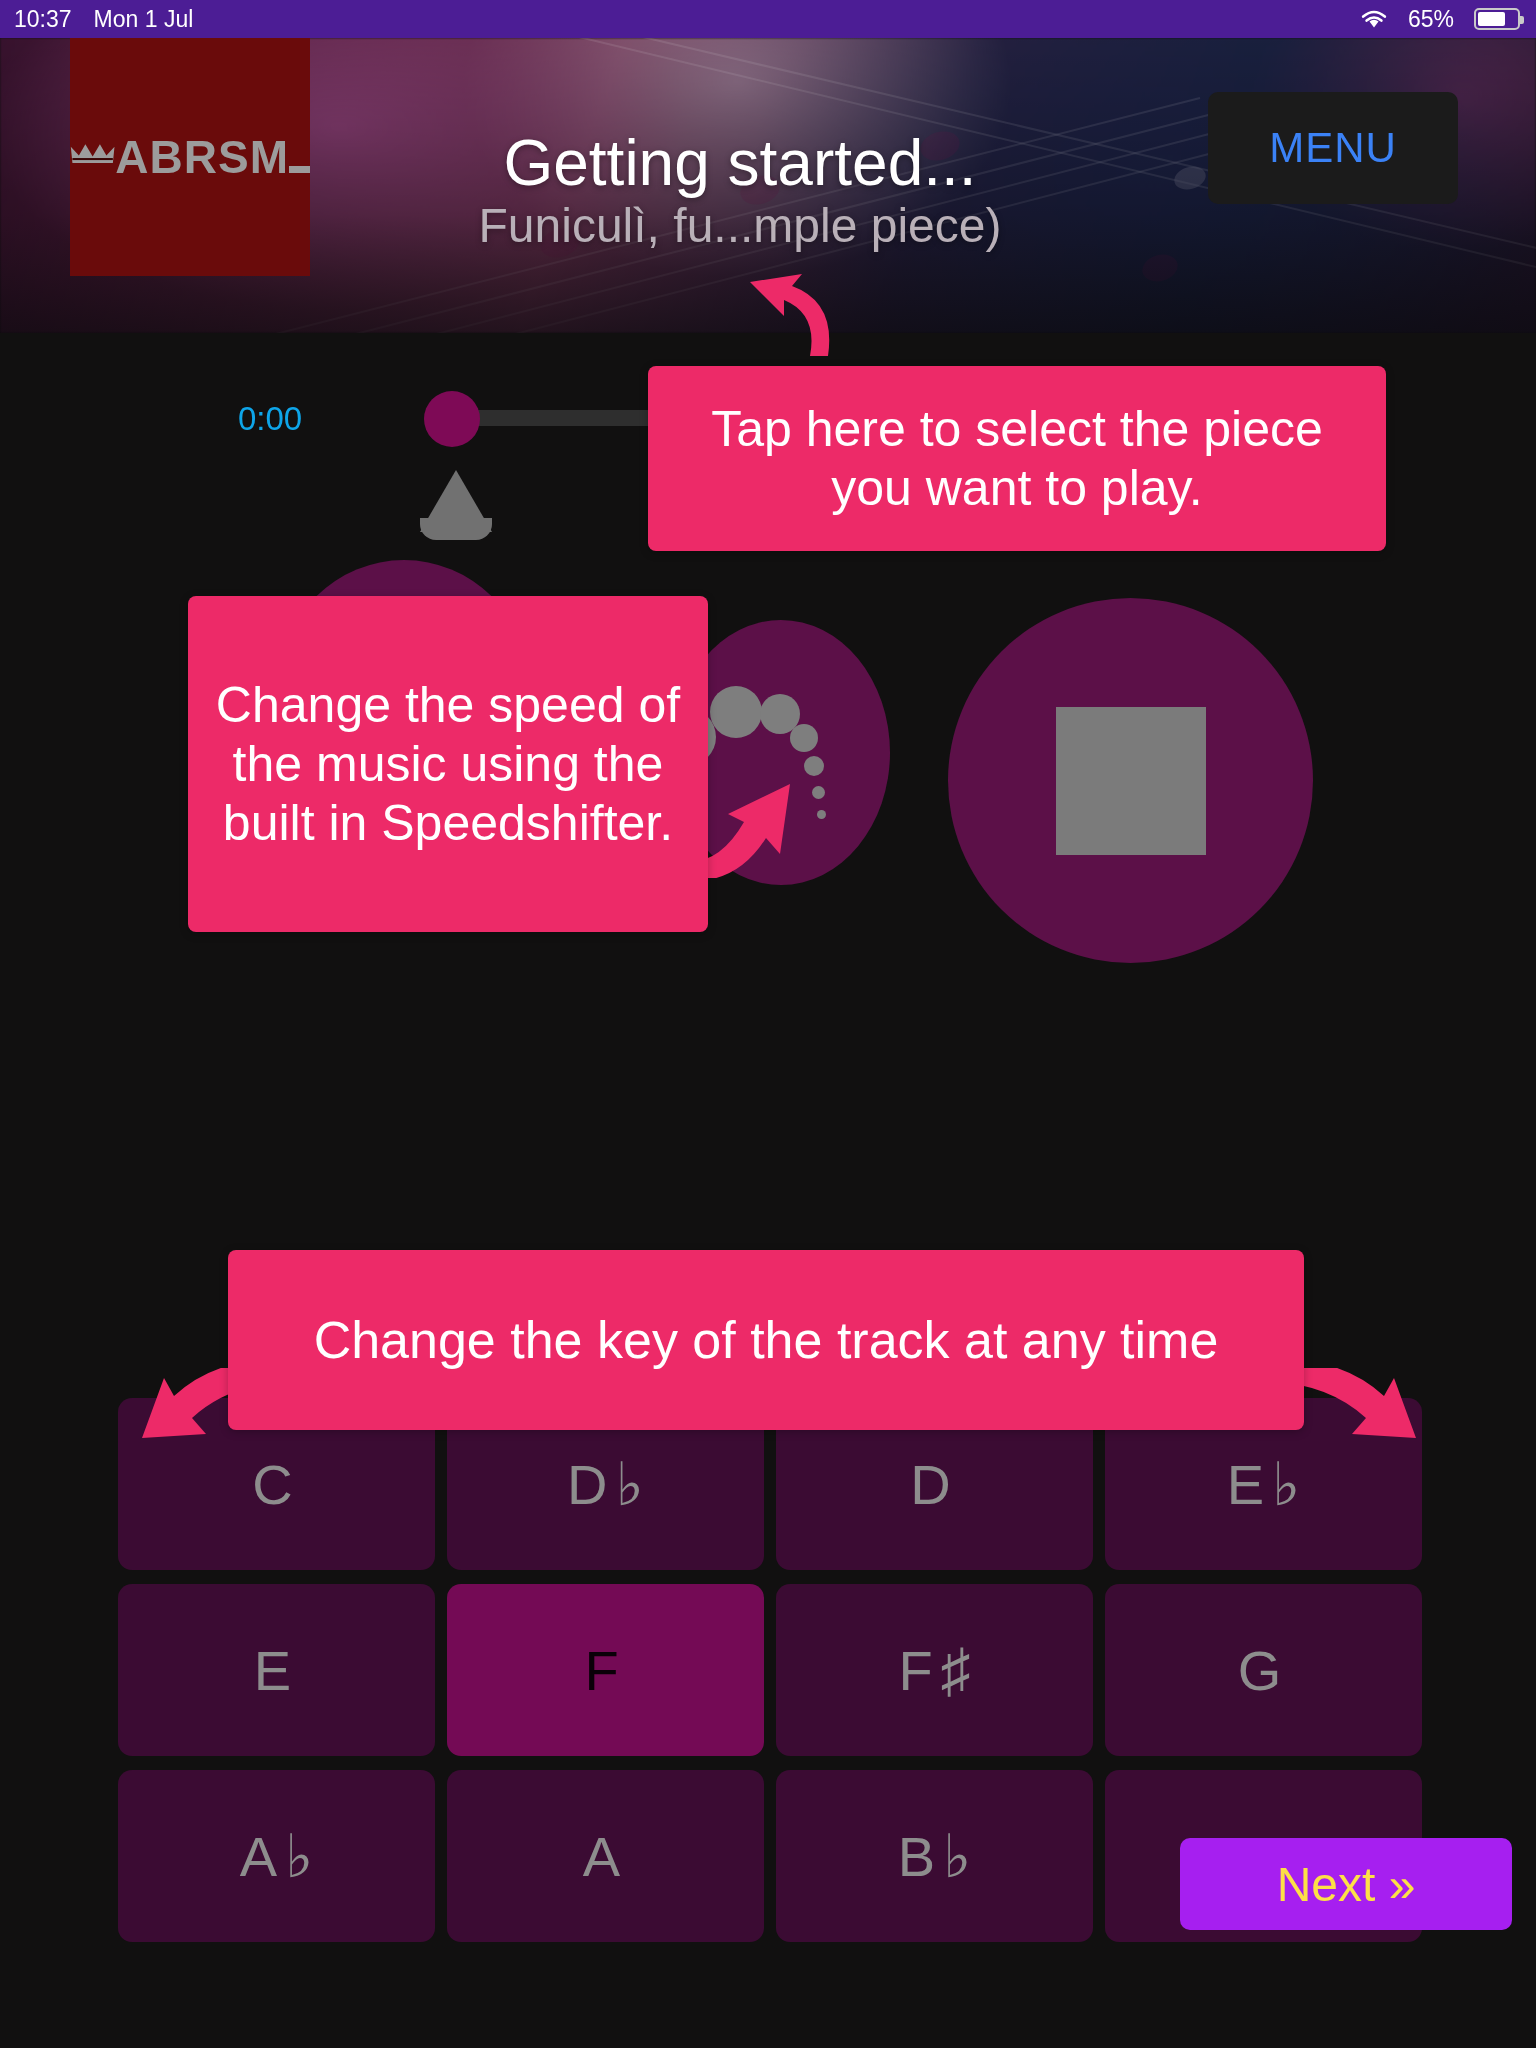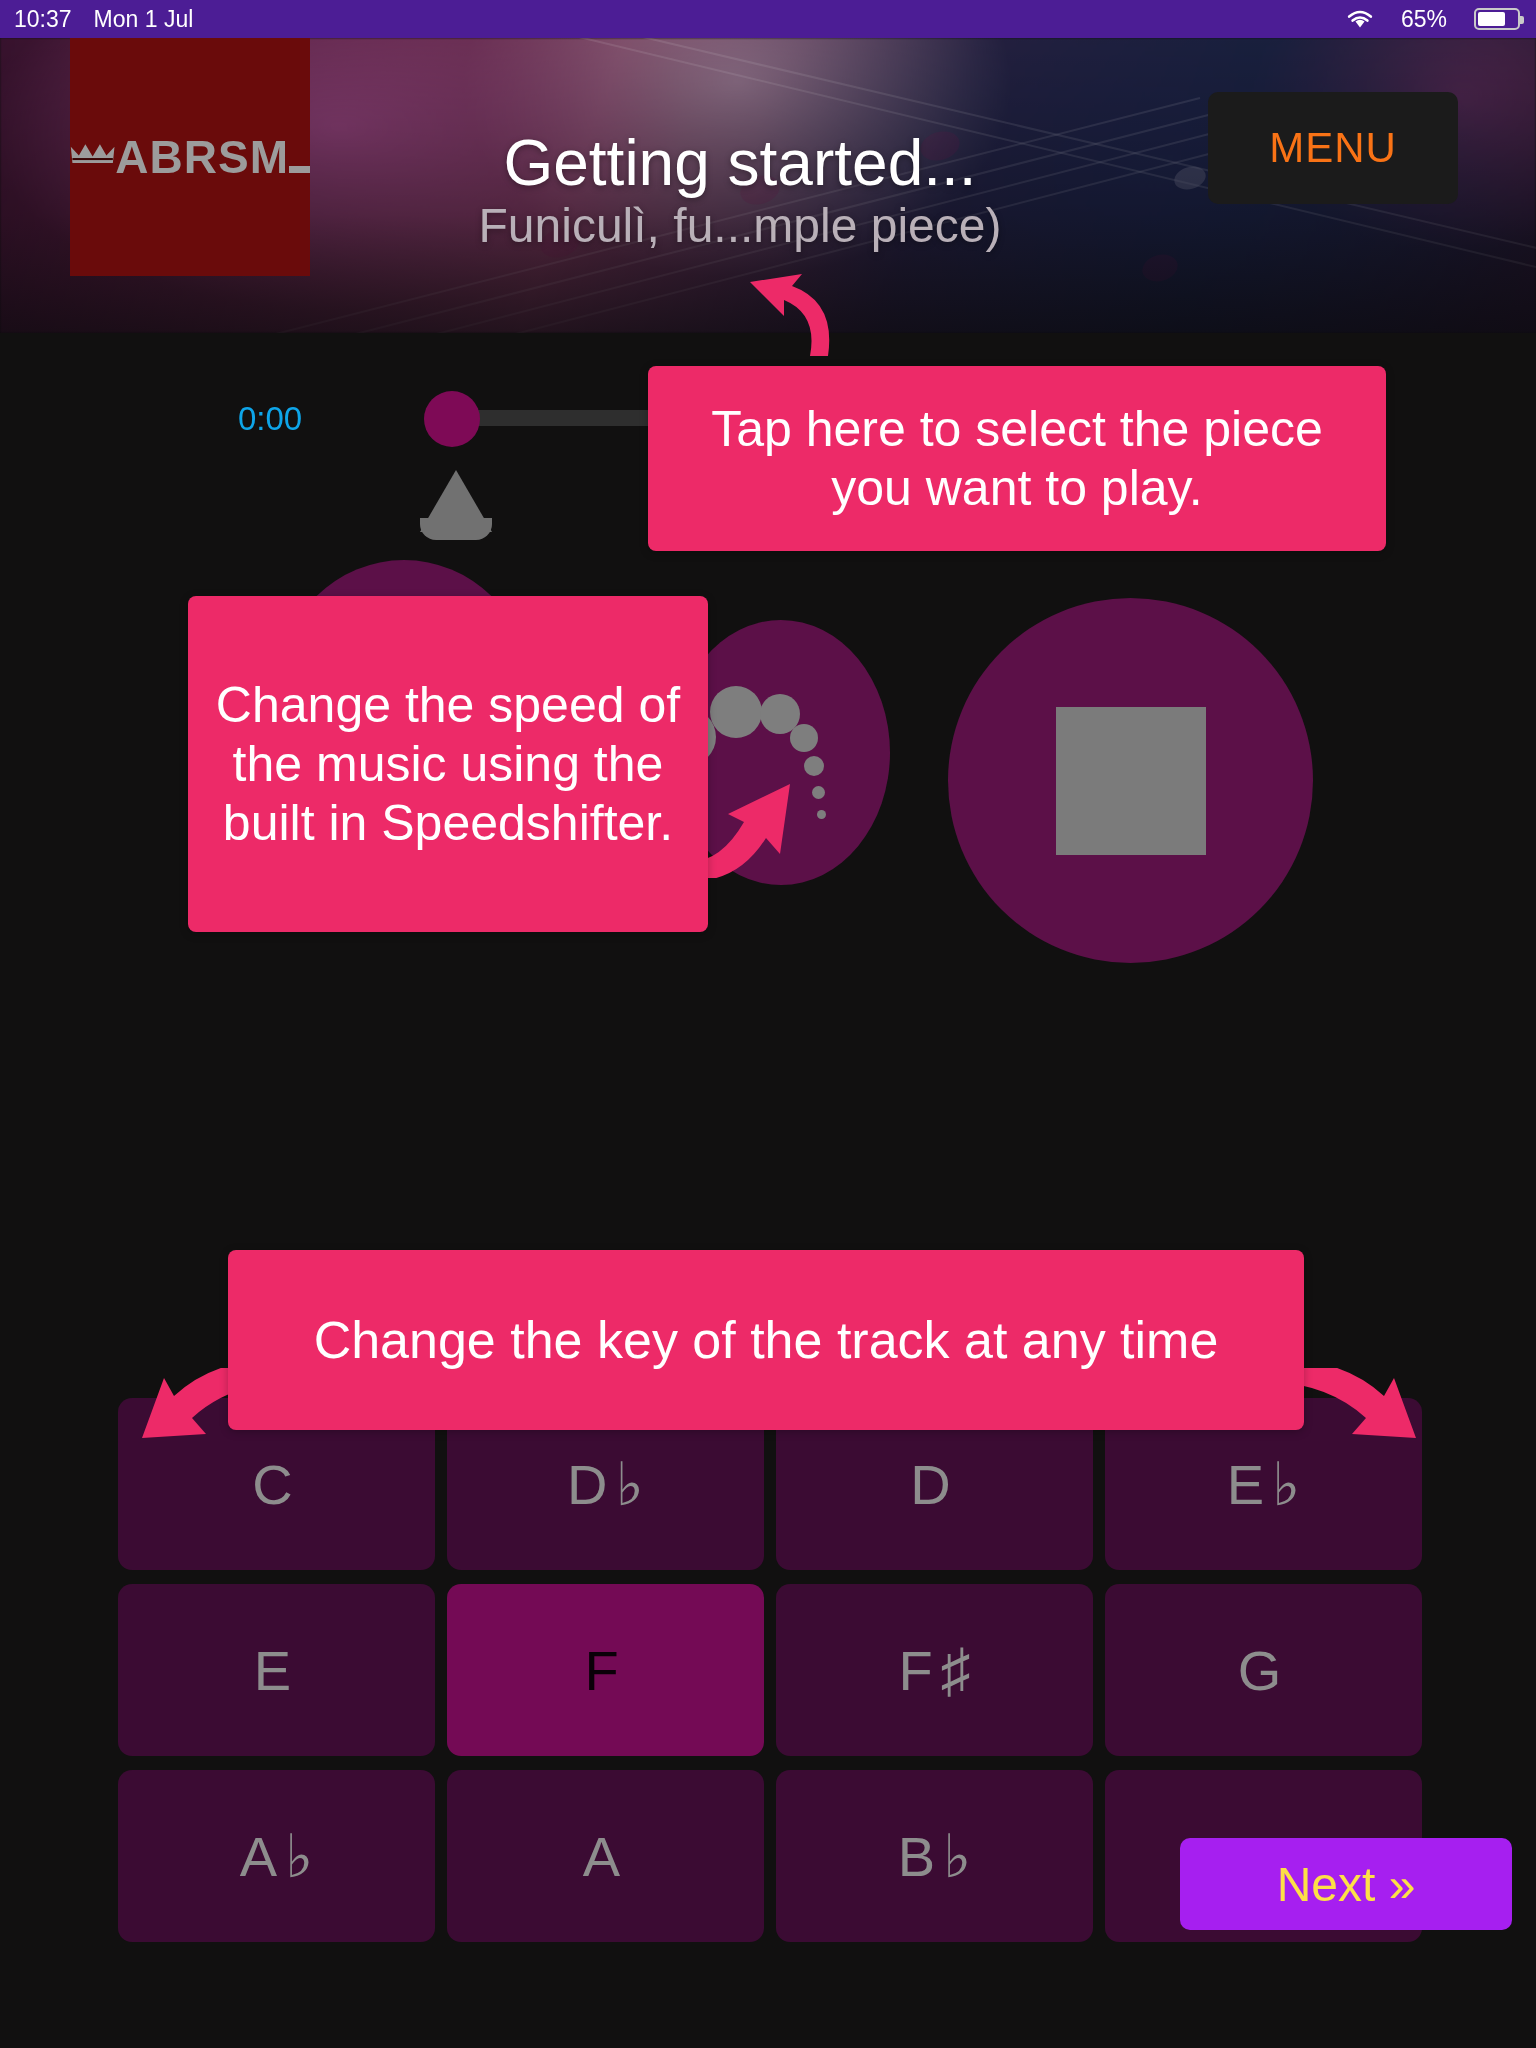--- a/index.html
+++ b/index.html
@@ -19,21 +19,21 @@
   .statusbar {
     position: absolute; left: 0; top: 0;
     width: 1536px; height: 38px;
     background: #4c1d95;
     display: flex; align-items: center;
     color: #fff;
     font-size: 23px;
     z-index: 60;
   }
   .sb-left { display: flex; align-items: center; gap: 22px; margin-left: 14px; }
-  .sb-right { margin-left: auto; display: flex; align-items: center; gap: 27px; margin-right: 16px; }
+  .sb-right { margin-left: auto; display: flex; align-items: center; gap: 20px; margin-right: 16px; }
   .wifi-icon { width: 28px; height: 22px; position: relative; display: inline-block; }
   .battery {
     width: 46px; height: 22px; border: 2px solid #c9c9c9; border-radius: 5px;
     position: relative; display: inline-block;
   }
   .battery::after {
     content: ""; position: absolute; right: -6px; top: 6px;
     width: 4px; height: 8px; background: #c9c9c9; border-radius: 0 2px 2px 0;
   }
   .battery-fill {
@@ -92,21 +92,21 @@
     color: #b9b0b8; font-size: 48px; font-weight: 400;
     line-height: 1.1; white-space: nowrap; margin-top: 2px;
     text-shadow: 0 2px 6px rgba(0,0,0,0.35);
   }
 
   .menu-btn {
     position: absolute; left: 1208px; top: 54px;
     width: 250px; height: 112px;
     background: #1b1b1b; border-radius: 10px;
     display: flex; align-items: center; justify-content: center;
-    color: #f97316; font-size: 42px; letter-spacing: 1px;
+    color: #3b82f6; font-size: 42px; letter-spacing: 1px;
     z-index: 7;
   }
 
   .time-label {
     position: absolute; left: 238px; top: 400px;
     color: #0ea5e9; font-size: 33px;
   }
   .seek-wrap { position: absolute; left: 424px; top: 405px; width: 700px; height: 26px; }
   .seek-track {
     position: absolute; left: 40px; top: 5px; right: 0; height: 16px;

